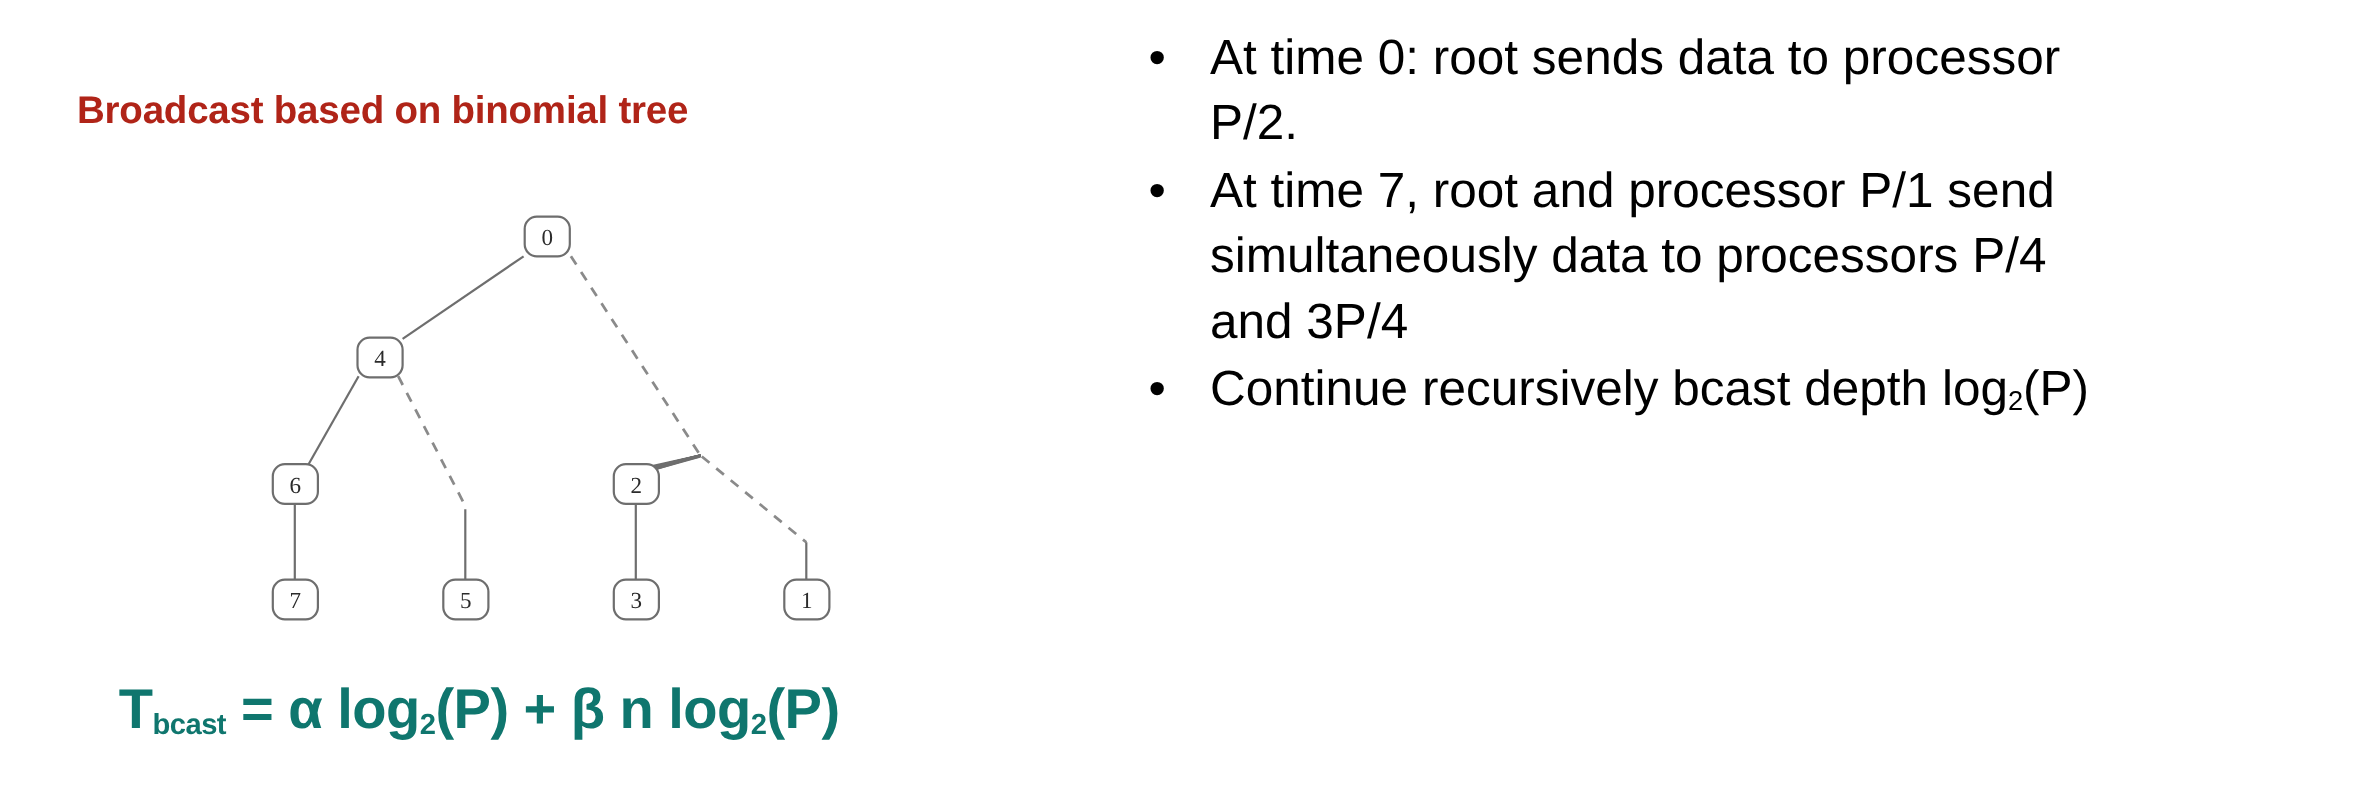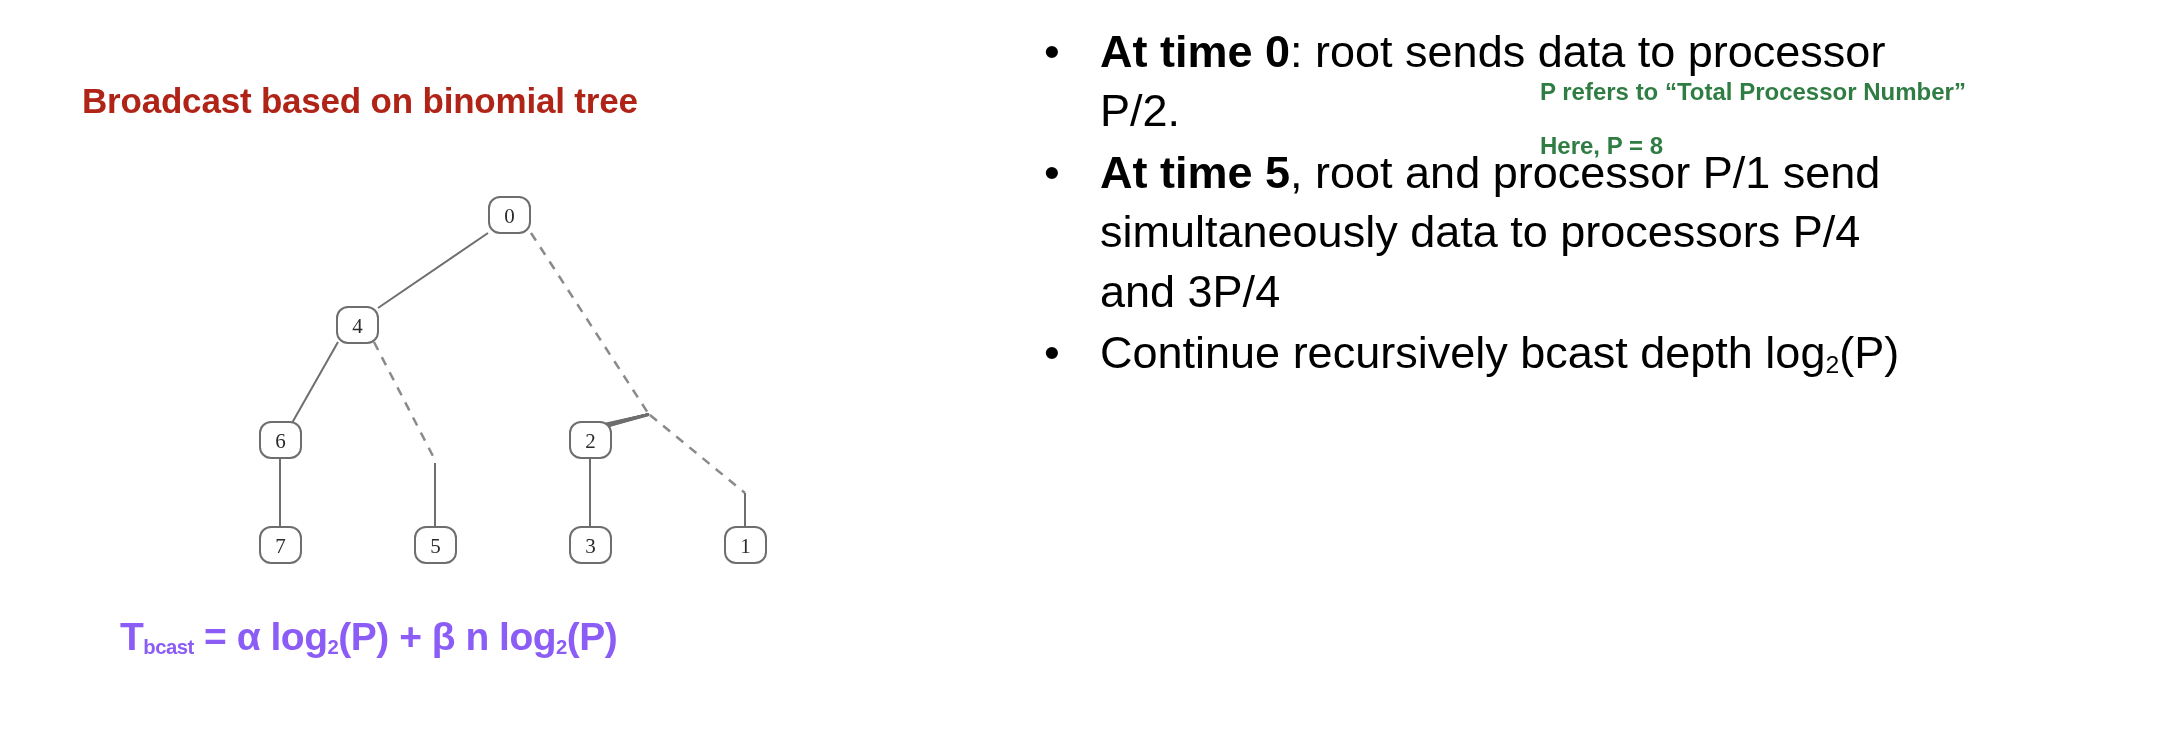--- a/index.html
+++ b/index.html
@@ -19,21 +19,21 @@
     position: absolute;
     left: 0; top: 0;
     width: 2162px;
     height: 730px;
     background: #ffffff;
   }
 
   
   #left-panel {
     position: absolute;
-    left: 12px; top: 0;
+    left: 0; top: 0;
     width: 1000px;
     height: 730px;
   }
 
   #slide-title {
     position: absolute;
     left: 70px;
     top: 82px;
     width: 680px;
     font-size: 35px;
@@ -77,23 +77,23 @@
     stroke: #8a8a8a;
     stroke-width: 2.5;
     stroke-dasharray: 9 8;
     fill: none;
   }
 
   #bcast-formula {
     position: absolute;
     left: 108px;
     top: 615px;
-    font-size: 39px;
-    font-weight: bold;
-    color: #8b5cf6;
+    font-size: 51px;
+    font-weight: bold;
+    color: #0f766e;
     white-space: nowrap;
     letter-spacing: -0.5px;
   }
   #bcast-formula sub {
     font-size: 0.52em;
     font-weight: bold;
     vertical-align: baseline;
     position: relative;
     bottom: -0.20em;
   }
@@ -126,21 +126,21 @@
   }
   .bullet-marker {
     position: absolute;
     left: 22px;
     top: 0;
     font-size: 45px;
     line-height: 1.32;
     color: #000000;
   }
   .bullet-strong {
-    font-weight: bold;
+    font-weight: normal;
   }
   .bullet-item sub {
     font-size: 0.55em;
     vertical-align: baseline;
     position: relative;
     bottom: -0.22em;
   }
 
   #annotations {
     position: absolute;
@@ -256,27 +256,23 @@
 
   <div id="right-panel">
 
     <ul id="bullet-list">
 
       <li class="bullet-item">
         <span class="bullet-marker">•</span><span class="bullet-strong">At time 0</span><span>: root sends data to processor P/2.</span>
       </li>
 
       <li class="bullet-item">
-        <span class="bullet-marker">•</span><span class="bullet-strong">At time 5</span><span>, root and processor P/1 send simultaneously data to processors P/4 and 3P/4</span>
+        <span class="bullet-marker">•</span><span class="bullet-strong">At time 7</span><span>, root and processor P/1 send simultaneously data to processors P/4 and 3P/4</span>
       </li>
 
       <li class="bullet-item">
         <span class="bullet-marker">•</span><span>Continue recursively bcast depth log</span><sub>2</sub><span>(P)</span>
       </li>
     </ul>
 
-    <div id="annotations">
-      <div class="annotation-line" id="annotation-line-1">P refers to “Total Processor Number”</div>
-      <div class="annotation-line" id="annotation-line-2">Here, P = 8</div>
-    </div>
   </div>
 
 </div>
 
 </body></html>

